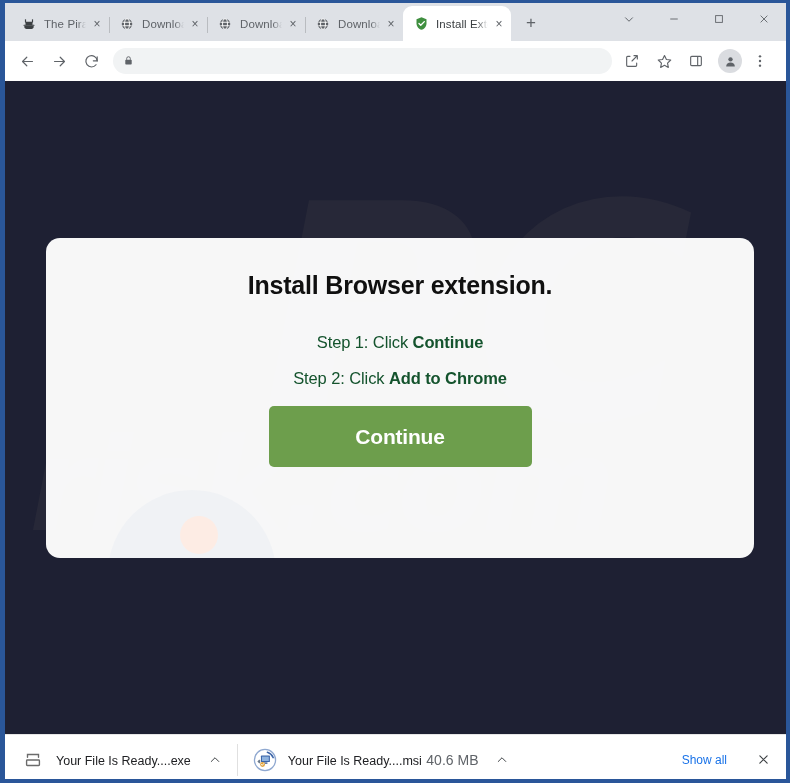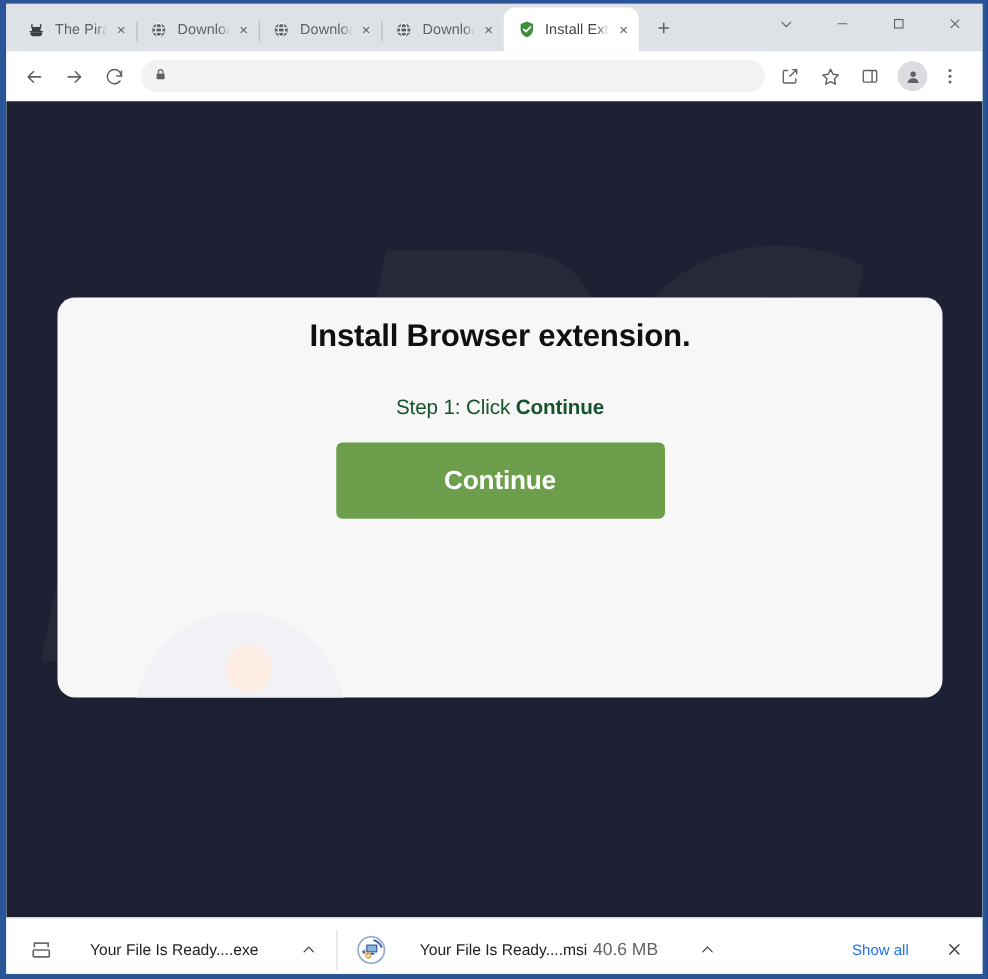--- a/index.html
+++ b/index.html
@@ -242,21 +242,21 @@
   }
   .deco-dot {
     position: absolute;
     border-radius: 50%;
     background: #fdece4;
   }
   .card-content {
     position: relative;
     z-index: 4;
     text-align: center;
-    padding-top: 0;
+    padding-top: 16px;
   }
   .card-title {
     margin: 0;
     padding-top: 17px;
     font-size: 25px;
     font-weight: bold;
     color: #101010;
     letter-spacing: -0.2px;
   }
   .steps {
@@ -297,21 +297,20 @@
     box-sizing: border-box;
     padding: 0 10px 0 14px;
     border-top: 1px solid #e6e6e6;
   }
   .dl-item {
     display: flex;
     align-items: center;
     height: 50px;
     padding-right: 12px;
     position: relative;
-    gap: 16px;
   }
   .dl-item + .dl-item { padding-left: 14px; }
   .dl-sep {
     position: absolute;
     left: 0; top: 9px;
     width: 1px; height: 32px;
     background: #e0e0e0;
   }
   .dl-icon {
     width: 28px; height: 28px;
@@ -537,20 +536,23 @@
 
         </div>
 
         <div class="card-content">
           <h1 class="card-title">Install Browser extension.</h1>
 
           <ul class="steps">
             <li class="step">
               <span>Step 1: Click </span><b>Continue</b>
             </li>
+            <li class="step">
+              <span>Step 2: Click </span><b>Add to Chrome</b>
+            </li>
           </ul>
 
           <button class="continue-btn">Continue</button>
         </div>
       </div>
     </div>
 
     <div class="shelf">
 
       <div class="dl-item">

